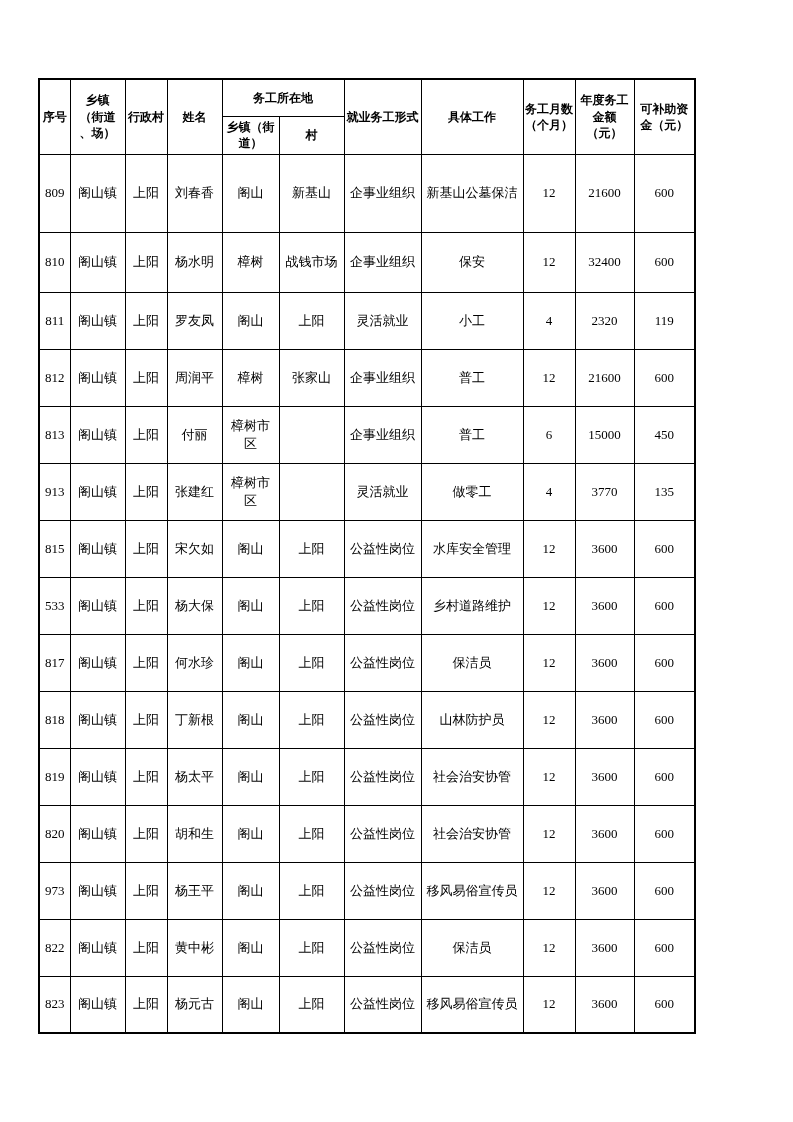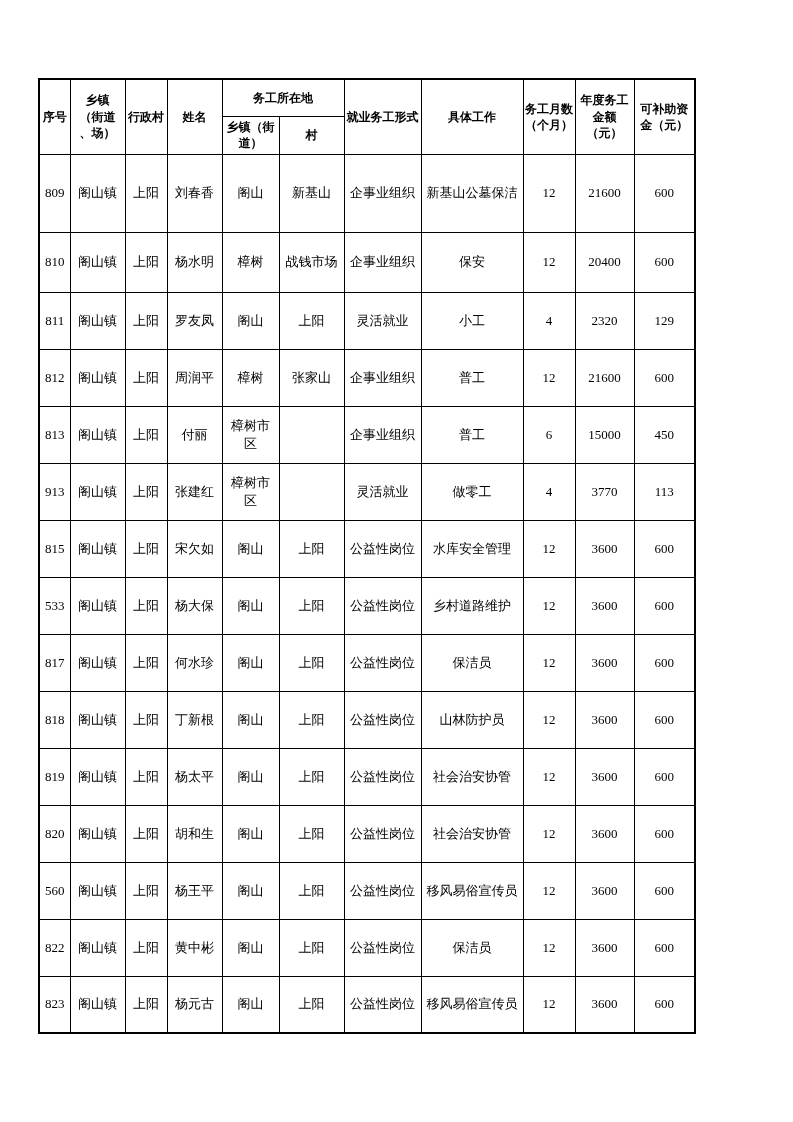--- a/index.html
+++ b/index.html
@@ -114,35 +114,35 @@
         <tr>
           <td class="col-seq">810</td>
           <td class="col-township">阁山镇</td>
           <td class="col-village">上阳</td>
           <td class="col-name">杨水明</td>
           <td class="col-work_township">樟树</td>
           <td class="col-work_village">战钱市场</td>
           <td class="col-employment_form">企事业组织</td>
           <td class="col-job">保安</td>
           <td class="col-months">12</td>
-          <td class="col-annual_amount">20400</td>
+          <td class="col-annual_amount">32400</td>
           <td class="col-subsidy">600</td>
         </tr>
         <tr>
           <td class="col-seq">811</td>
           <td class="col-township">阁山镇</td>
           <td class="col-village">上阳</td>
           <td class="col-name">罗友凤</td>
           <td class="col-work_township">阁山</td>
           <td class="col-work_village">上阳</td>
           <td class="col-employment_form">灵活就业</td>
           <td class="col-job">小工</td>
           <td class="col-months">4</td>
           <td class="col-annual_amount">2320</td>
-          <td class="col-subsidy">129</td>
+          <td class="col-subsidy">119</td>
         </tr>
         <tr>
           <td class="col-seq">812</td>
           <td class="col-township">阁山镇</td>
           <td class="col-village">上阳</td>
           <td class="col-name">周润平</td>
           <td class="col-work_township">樟树</td>
           <td class="col-work_village">张家山</td>
           <td class="col-employment_form">企事业组织</td>
           <td class="col-job">普工</td>
@@ -167,21 +167,21 @@
           <td class="col-seq">913</td>
           <td class="col-township">阁山镇</td>
           <td class="col-village">上阳</td>
           <td class="col-name">张建红</td>
           <td class="col-work_township">樟树市区</td>
           <td class="col-work_village"></td>
           <td class="col-employment_form">灵活就业</td>
           <td class="col-job">做零工</td>
           <td class="col-months">4</td>
           <td class="col-annual_amount">3770</td>
-          <td class="col-subsidy">113</td>
+          <td class="col-subsidy">135</td>
         </tr>
         <tr>
           <td class="col-seq">815</td>
           <td class="col-township">阁山镇</td>
           <td class="col-village">上阳</td>
           <td class="col-name">宋欠如</td>
           <td class="col-work_township">阁山</td>
           <td class="col-work_village">上阳</td>
           <td class="col-employment_form">公益性岗位</td>
           <td class="col-job">水库安全管理</td>
@@ -248,21 +248,21 @@
           <td class="col-name">胡和生</td>
           <td class="col-work_township">阁山</td>
           <td class="col-work_village">上阳</td>
           <td class="col-employment_form">公益性岗位</td>
           <td class="col-job">社会治安协管</td>
           <td class="col-months">12</td>
           <td class="col-annual_amount">3600</td>
           <td class="col-subsidy">600</td>
         </tr>
         <tr>
-          <td class="col-seq">560</td>
+          <td class="col-seq">973</td>
           <td class="col-township">阁山镇</td>
           <td class="col-village">上阳</td>
           <td class="col-name">杨王平</td>
           <td class="col-work_township">阁山</td>
           <td class="col-work_village">上阳</td>
           <td class="col-employment_form">公益性岗位</td>
           <td class="col-job">移风易俗宣传员</td>
           <td class="col-months">12</td>
           <td class="col-annual_amount">3600</td>
           <td class="col-subsidy">600</td>

